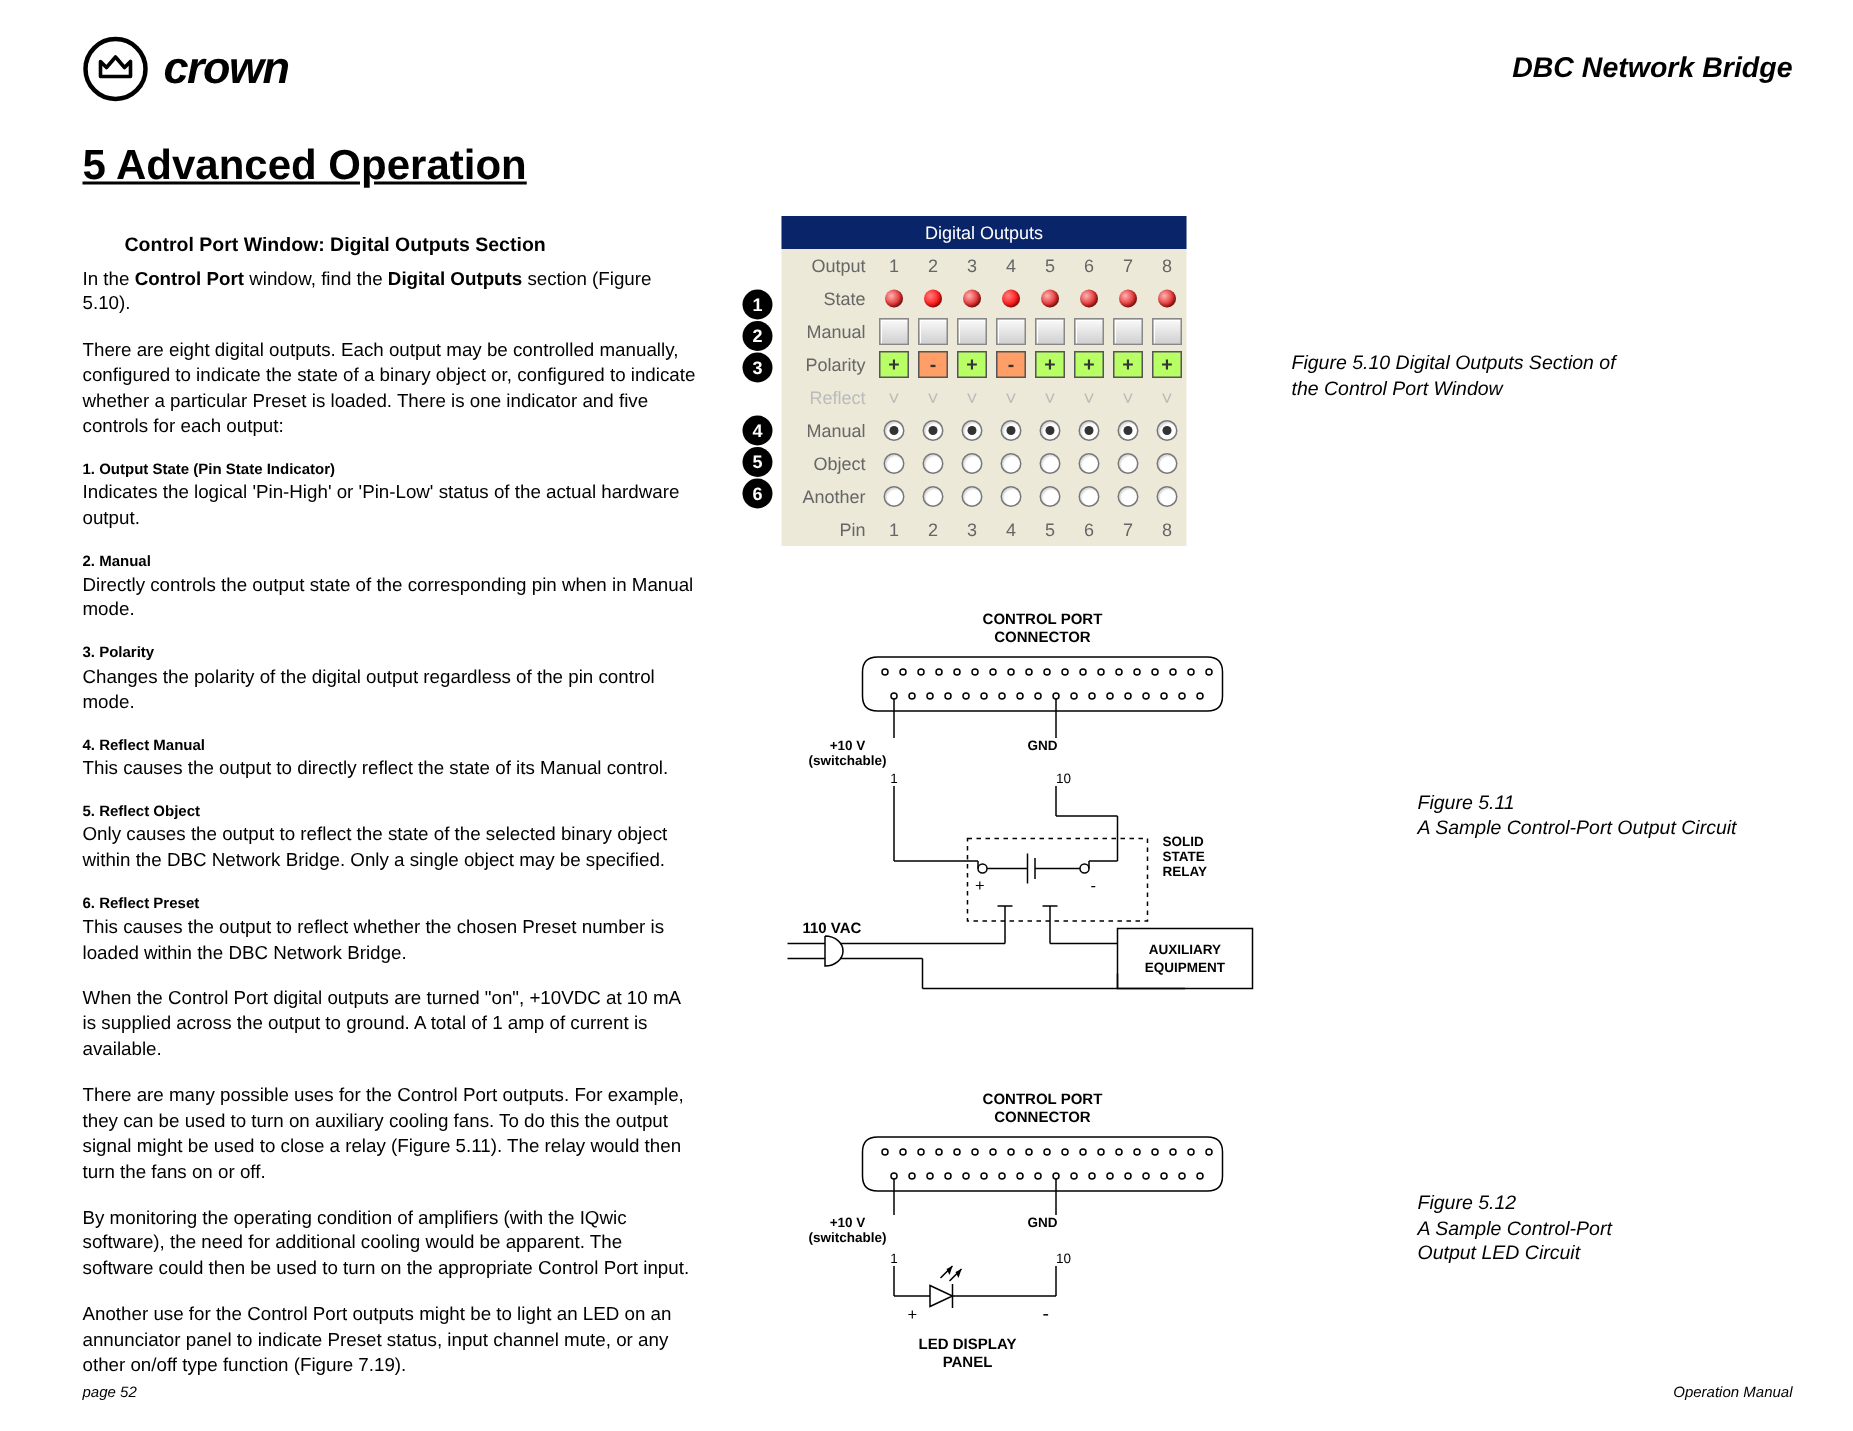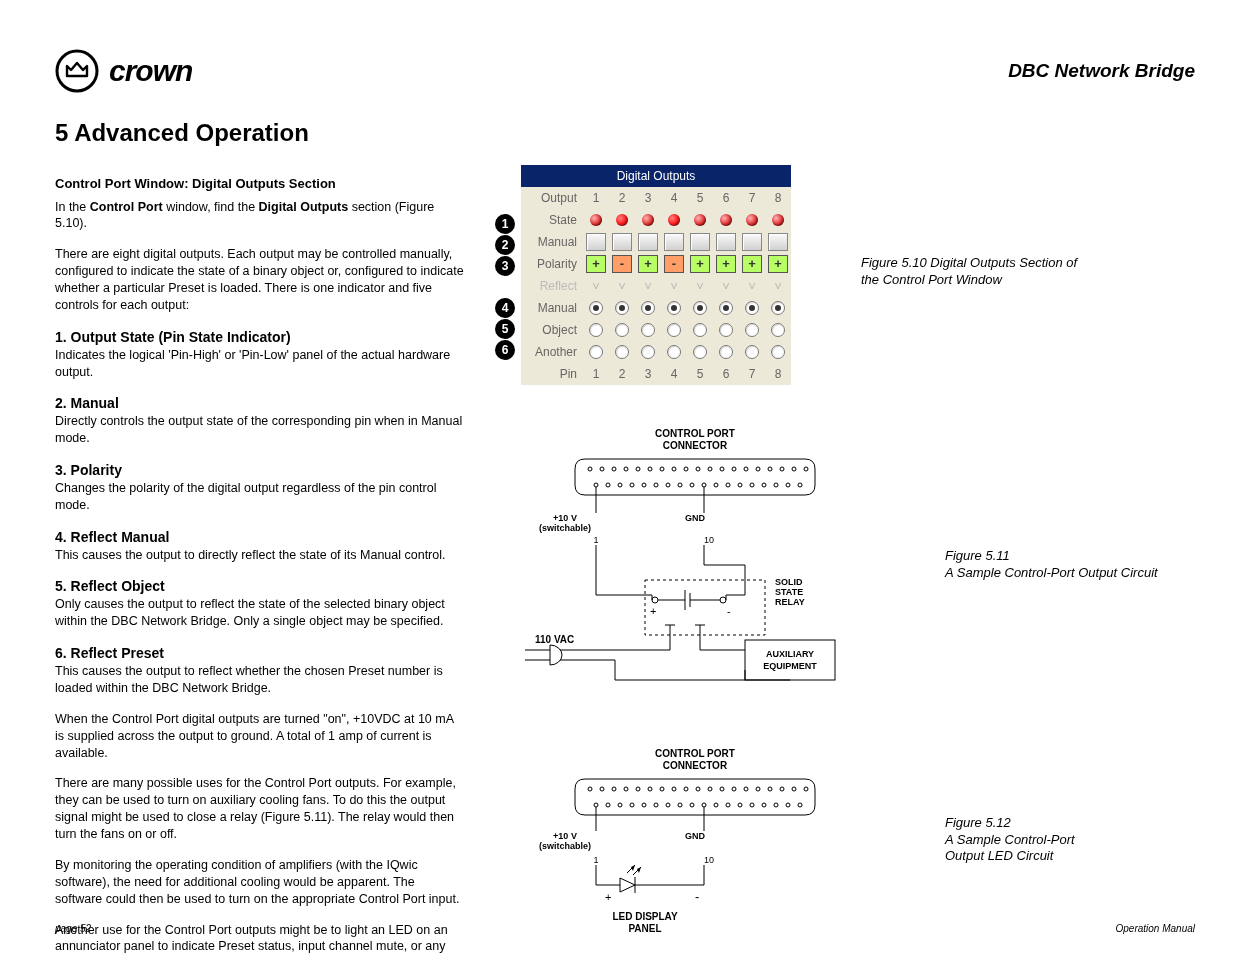--- a/index.html
+++ b/index.html
@@ -8,21 +8,21 @@
     background: #fff;
     font-family: Arial, Helvetica, sans-serif;
     color: #000;
     width: 1235px;
   }
   .page {
     position: relative;
     width: 1235px;
     height: 954px;
     box-sizing: border-box;
-    padding: 49px 40px 0 55px;
+    padding: 24px 40px 0 55px;
   }
   .brand-row {
     display: flex;
     align-items: center;
     justify-content: space-between;
     margin-bottom: 26px;
   }
   .brand-left {
     display: flex;
     align-items: center;
@@ -35,36 +35,37 @@
     font-size: 30px;
     letter-spacing: -1px;
     font-style: italic;
   }
   .brand-right {
     font-style: italic;
     font-weight: bold;
     font-size: 19px;
   }
   .section-title {
-    font-size: 24px;
+    font-size: 28px;
     font-weight: 900;
     margin: 0 0 28px 0;
+    text-decoration: underline;
   }
   .columns {
     display: flex;
     gap: 30px;
   }
   .col-left {
     width: 410px;
     font-size: 12.5px;
     line-height: 1.35;
   }
   .col-left p { margin: 0 0 14px 0; }
-  .col-left .sub { font-weight: bold; font-size: 13px; margin-bottom: 6px; }
-  .col-left .item-head { font-weight: bold; font-size: 14px; }
+  .col-left .sub { font-weight: bold; font-size: 13px; margin-bottom: 6px; margin-left: 28px; }
+  .col-left .item-head { font-weight: bold; font-size: 10px; }
   .col-left .item-body { margin-bottom: 14px; }
   .inline-bold { font-weight: bold; }
   .col-right {
     flex: 1;
     position: relative;
   }
   .fig-block {
     display: flex;
     align-items: center;
     gap: 70px;
@@ -193,21 +194,21 @@
     <div class="col-left">
       <div class="sub">Control Port Window: Digital Outputs Section</div>
 
       <p>
         <span>In the </span><span class="inline-bold">Control Port</span><span> window, find the </span><span class="inline-bold">Digital Outputs</span><span> section (Figure 5.10).</span>
       </p>
 
       <p>There are eight digital outputs. Each output may be controlled manually, configured to indicate the state of a binary object or, configured to indicate whether a particular Preset is loaded. There is one indicator and five controls for each output:</p>
 
       <div class="item-head">1. Output State (Pin State Indicator)</div>
-      <div class="item-body">Indicates the logical 'Pin-High' or 'Pin-Low' panel of the actual hardware output.</div>
+      <div class="item-body">Indicates the logical 'Pin-High' or 'Pin-Low' status of the actual hardware output.</div>
 
       <div class="item-head">2. Manual</div>
       <div class="item-body">Directly controls the output state of the corresponding pin when in Manual mode.</div>
 
       <div class="item-head">3. Polarity</div>
       <div class="item-body">Changes the polarity of the digital output regardless of the pin control mode.</div>
 
       <div class="item-head">4. Reflect Manual</div>
       <div class="item-body">This causes the output to directly reflect the state of its Manual control.</div>
 

